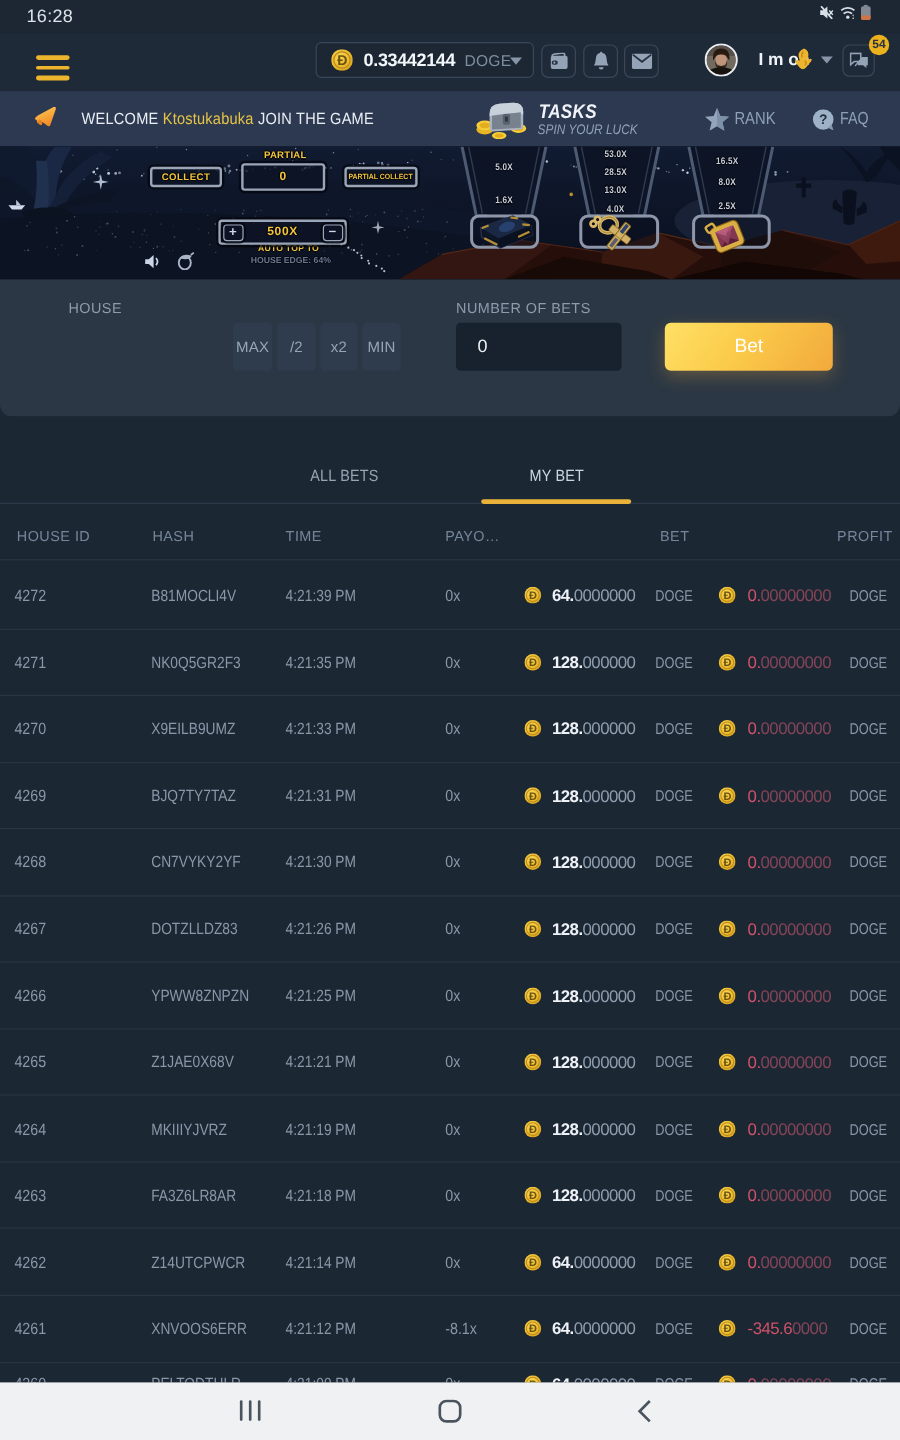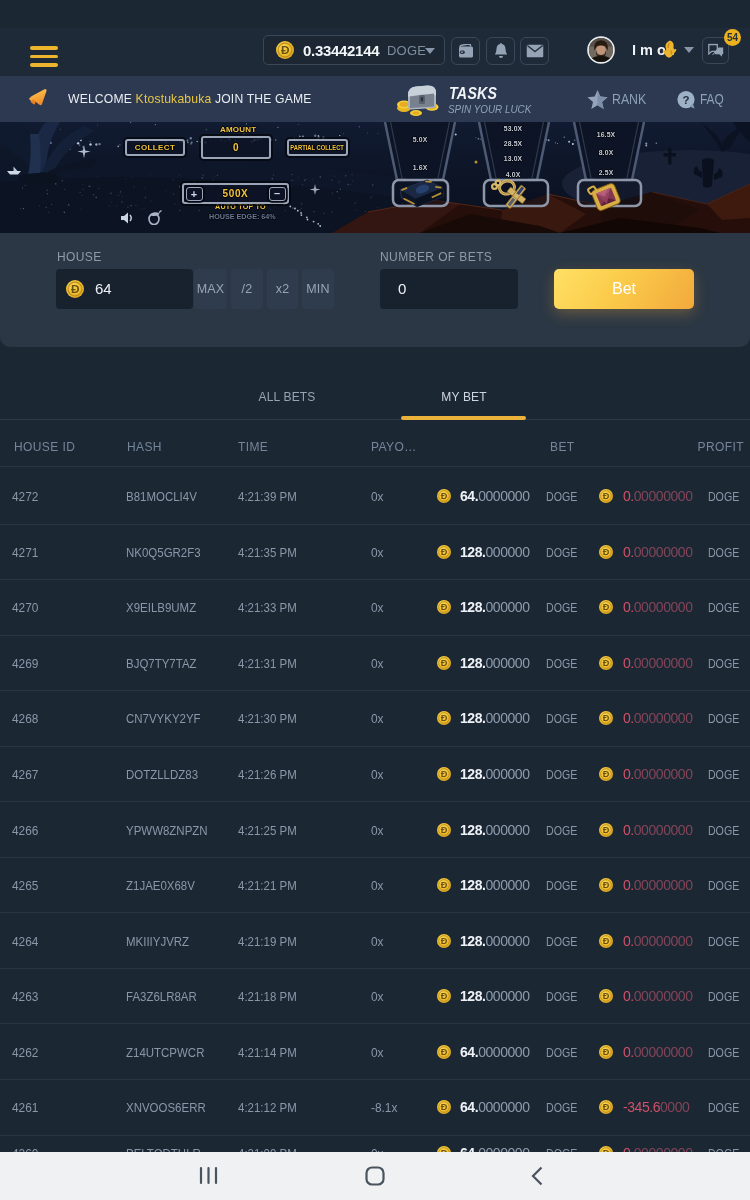--- a/index.html
+++ b/index.html
@@ -78,20 +78,39 @@
           <stop offset="100%" stop-color="#d9a31f"></stop>
 </radialGradient>
 <g id="coin">
           <circle cx="8" cy="8" r="8" fill="url(#cg)"></circle>
 <circle cx="8" cy="8" r="6.1" fill="none" stroke="#c08d1c" stroke-width="1"></circle>
 <text x="8.2" y="11.8" font-family="Liberation Sans" font-size="10.5" font-weight="bold" fill="#6d5110" text-anchor="middle">Đ</text>
         </g>
 </defs>
     </svg>
 
+<div id="status">
+  <div id="time">16:28</div>
+  <svg class="abs" style="left:683px;top:5px" width="12" height="11" viewBox="0 0 12 11">
+    <path d="M0.5 3.5 L3 3.5 L6.5 0.5 L6.5 10.5 L3 7.5 L0.5 7.5 Z" fill="#d9dfe6"></path>
+    <path d="M8 3.8 L11 7.4 M11 3.8 L8 7.4" stroke="#d9dfe6" stroke-width="1.2"></path>
+    <path d="M1.2 0.2 L10.5 10.8" stroke="#d9dfe6" stroke-width="1.5"></path>
+  </svg>
+  <svg class="abs" style="left:700px;top:5px" width="13" height="11" viewBox="0 0 13 11">
+    <path d="M1 3.6 A8.5 8.5 0 0 1 12 3.6" fill="none" stroke="#d9dfe6" stroke-width="1.5"></path>
+    <path d="M3 6.4 A5.3 5.3 0 0 1 10 6.4" fill="none" stroke="#d9dfe6" stroke-width="1.5"></path>
+    <circle cx="6.5" cy="9.3" r="1.4" fill="#d9dfe6"></circle>
+    <path d="M10.2 7.2 l1.5 0 l-0.75 1.8 Z M10.2 10.8 l1.5 0 l-0.75 -1.8 Z" fill="#d9dfe6" opacity="0.9"></path>
+  </svg>
+  <svg class="abs" style="left:717px;top:4px" width="9" height="13" viewBox="0 0 9 13">
+    <rect x="2.8" y="0" width="3.4" height="1.6" rx="0.7" fill="#828993"></rect>
+    <rect x="0.5" y="1.2" width="8" height="11.5" rx="1.6" fill="#828993"></rect>
+    <path d="M0.5 9 h8 v2 a1.6 1.6 0 0 1 -1.6 1.6 h-4.8 a1.6 1.6 0 0 1 -1.6 -1.6 Z" fill="#cf7445"></path>
+  </svg>
+</div>
 <div id="header">
   <div class="hbar" style="top:18px"></div>
   <div class="hbar" style="top:26.5px"></div>
   <div class="hbar" style="top:35px"></div>
   <div id="pill">
     <svg class="abs" style="left:12px;top:4.5px" width="18" height="18" viewBox="0 0 16 16">
           <use href="#coin"></use>
         </svg>
     <span class="amt">0.33442144</span>
         <span class="cur">DOGE</span>
@@ -610,21 +629,21 @@
     <rect x="-9" y="-7.5" width="18" height="15" rx="1.5" fill="#82364f"></rect>
     <path d="M-9 -7.5 L9 -7.5 L0 1 Z" fill="#aa5070"></path>
     <path d="M-9 7.5 L0 1 L9 7.5 Z" fill="#5e2038"></path>
     <path d="M-9 -7.5 L-2 7.5 L5.5 -3 Z" fill="#954361" opacity="0.85"></path>
     <path d="M-9 -7.5 L-1 -1 L5 -7.5 Z" fill="#c06781" opacity="0.7"></path>
     <rect x="-15.5" y="-16" width="8" height="6.5" rx="2" fill="none" stroke="#d8ae45" stroke-width="2.2" transform="rotate(-10 -11.5 -12.75)"></rect>
   </g>
 
   <rect width="750" height="111" fill="rgba(5,8,16,0.0)"></rect>
 </svg>
-  <div class="px" style="left:220px;top:2.5px;font-size:8px;letter-spacing:.2px;">AMOUNT</div>
+  <div class="px" style="left:220px;top:2.5px;font-size:8px;letter-spacing:.2px;">PARTIAL</div>
   <div class="gbtn" style="left:125px;top:17px;width:60px;height:17px;">
         <span class="px" style="position:static;font-size:8px;letter-spacing:.4px;">COLLECT</span>
       </div>
   <div class="gbtn" style="left:201px;top:14px;width:70px;height:23px;line-height:19px;">
         <span class="px" style="position:static;font-size:10px;">0</span>
       </div>
   <div class="gbtn" style="left:287px;top:17px;width:61px;height:17px;">
         <span class="px" style="position:static;font-size:6.3px;letter-spacing:0;transform:scaleX(.92);">PARTIAL COLLECT</span>
       </div>
   <div class="px" style="left:215px;top:43.5px;font-size:7.2px;letter-spacing:.2px;margin-top:36px;">AUTO TOP TO</div>
@@ -652,26 +671,20 @@
   <div class="mult" style="left:513px;top:6px;">53.0X</div>
   <div class="mult" style="left:513px;top:20.5px;">28.5X</div>
   <div class="mult" style="left:513px;top:36px;">13.0X</div>
   <div class="mult" style="left:513px;top:51.5px;">4.0X</div>
   <div class="mult" style="left:606px;top:11.5px;">16.5X</div>
   <div class="mult" style="left:606px;top:30px;">8.0X</div>
   <div class="mult" style="left:606px;top:49.5px;">2.5X</div>
 </div>
 <div id="controls">
   <div class="clabel" style="left:57px">HOUSE</div>
-  <div class="cinput" style="left:56px;width:137px">
-    <svg class="abs" style="left:10px;top:11px" width="18" height="18" viewBox="0 0 16 16">
-          <use href="#coin"></use>
-        </svg>
-    <span class="abs" style="left:39px;top:11px;font-size:15px;color:#eef2f6;">64</span>
-  </div>
   <div class="cbtn" style="left:194px;width:33px">MAX</div>
   <div class="cbtn" style="left:231px;width:32px">/2</div>
   <div class="cbtn" style="left:267px;width:31px">x2</div>
   <div class="cbtn" style="left:302px;width:32px">MIN</div>
   <div class="clabel" style="left:380px">NUMBER OF BETS</div>
   <div class="cinput" style="left:380px;width:138px">
     <span class="abs" style="left:18px;top:11px;font-size:15px;color:#eef2f6;">0</span>
   </div>
   <div id="betbtn">Bet</div>
 </div>

